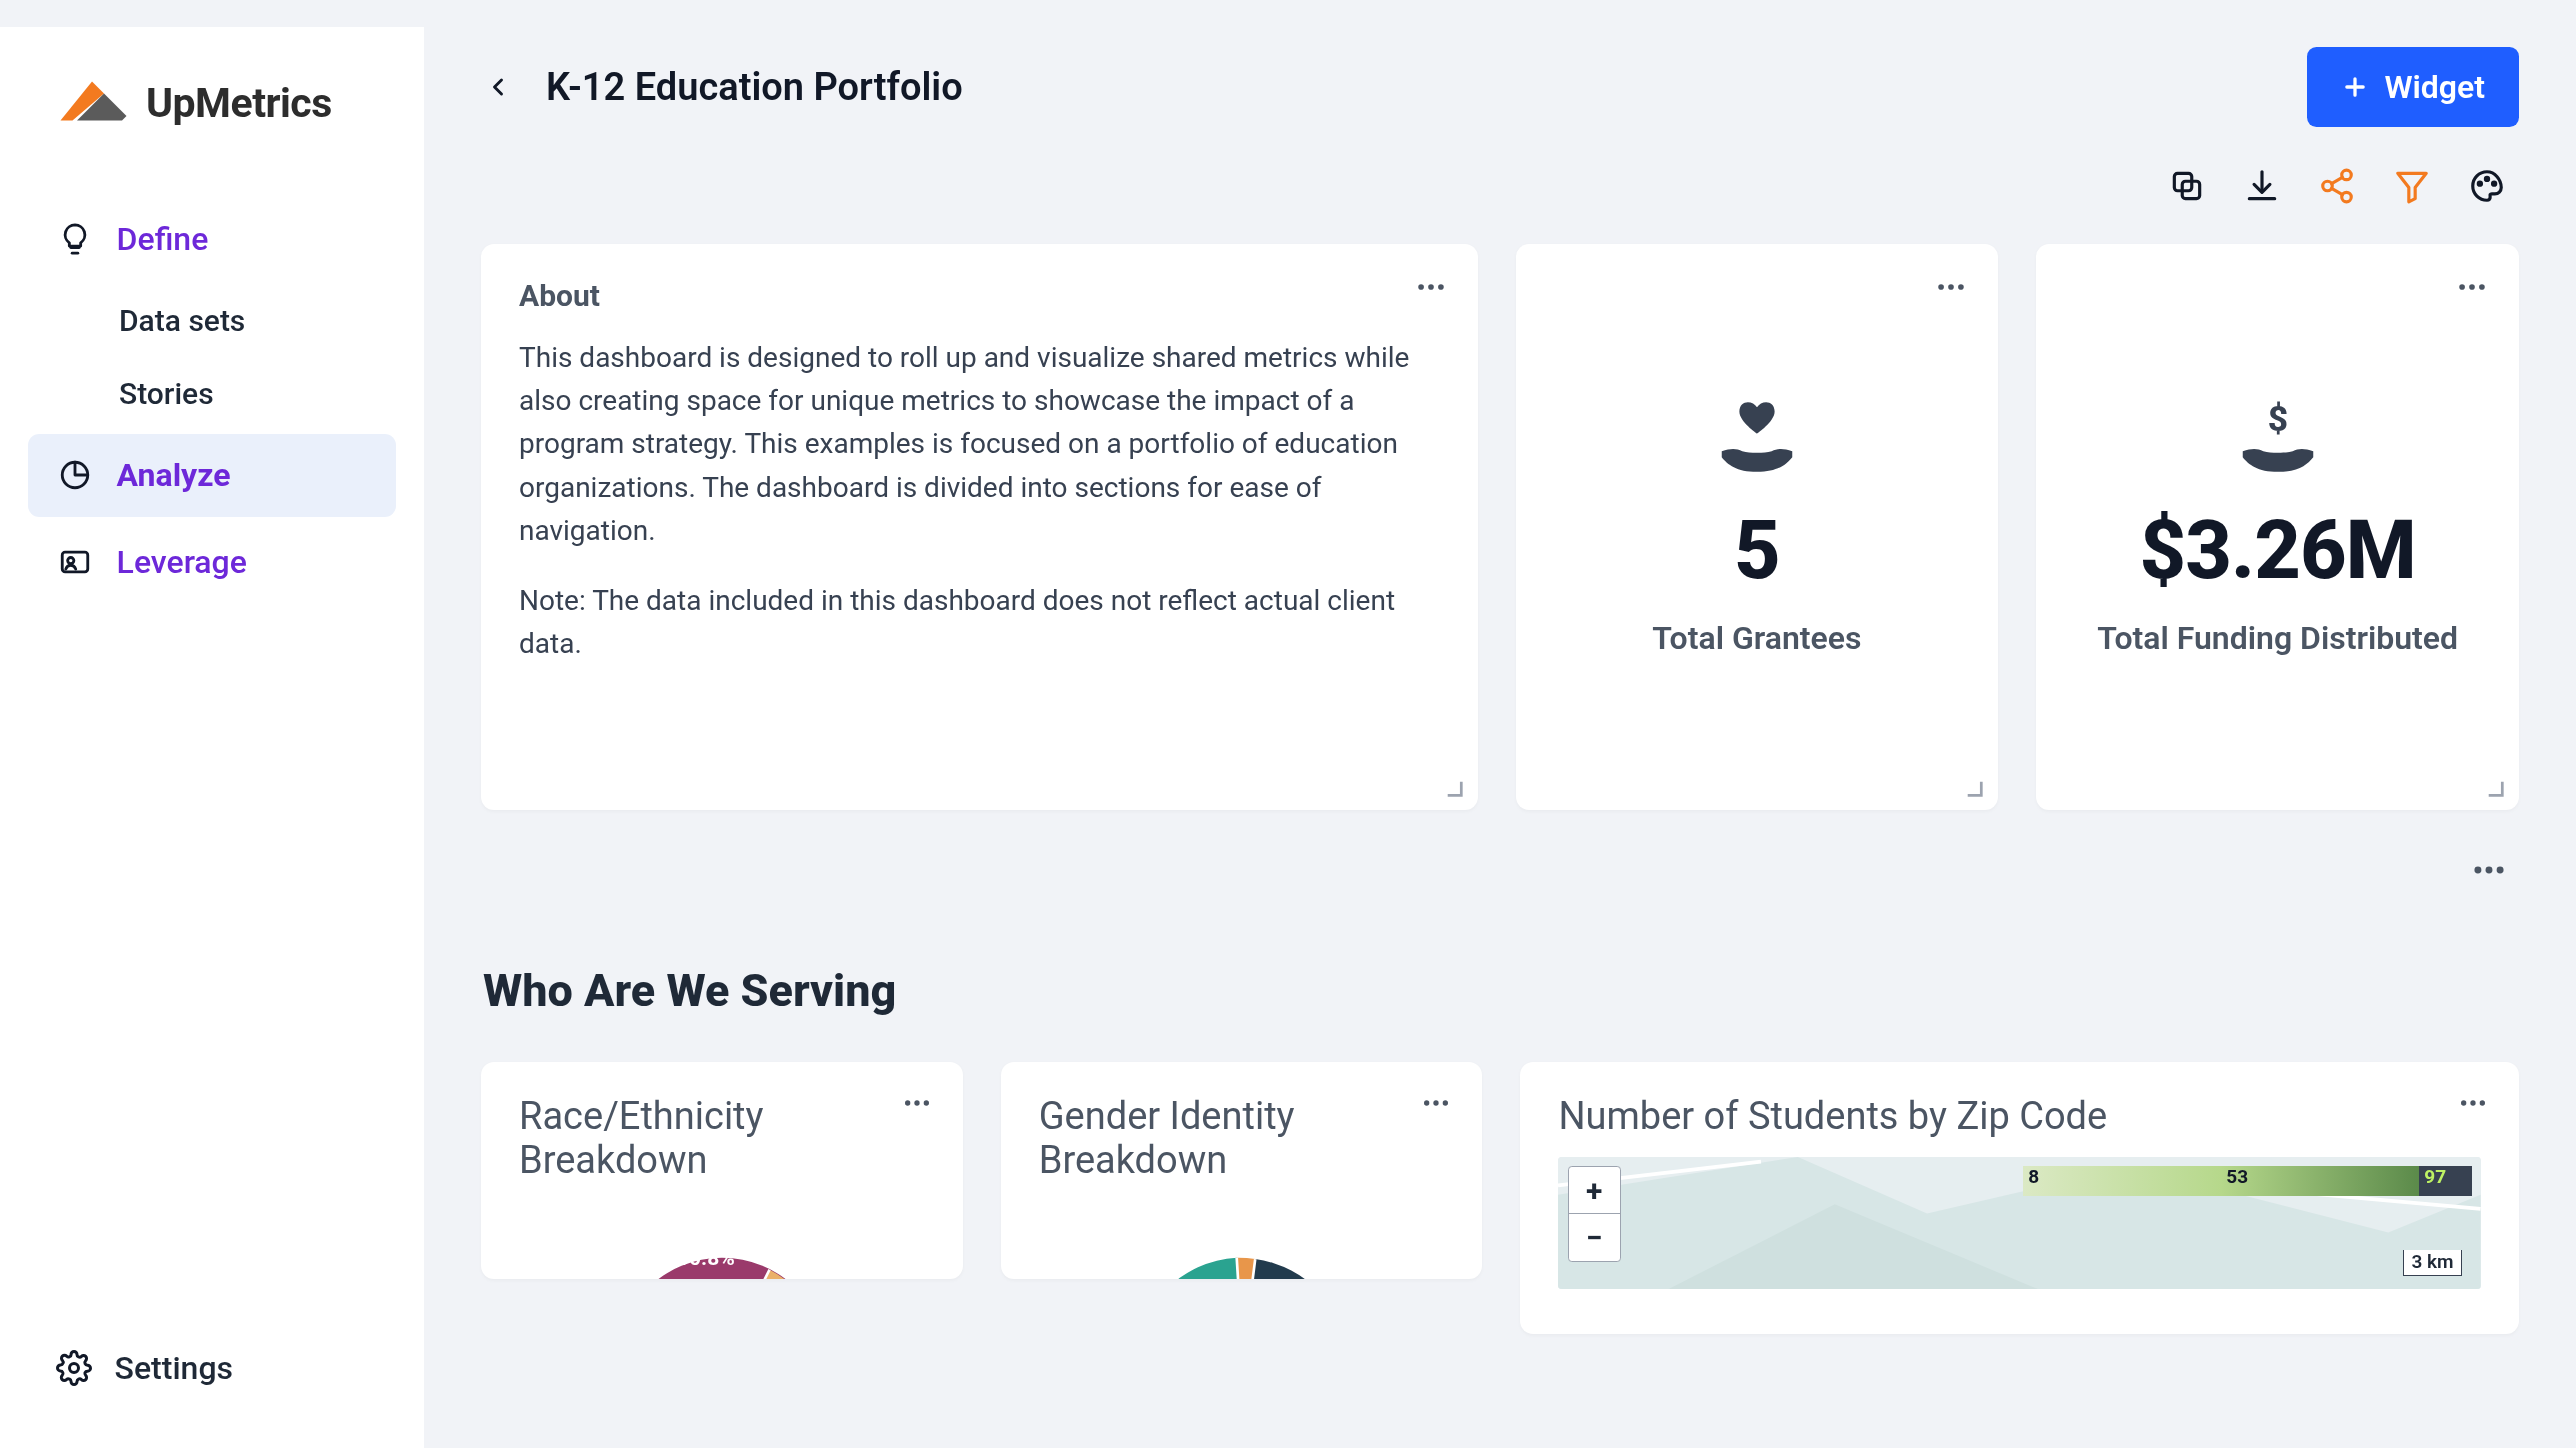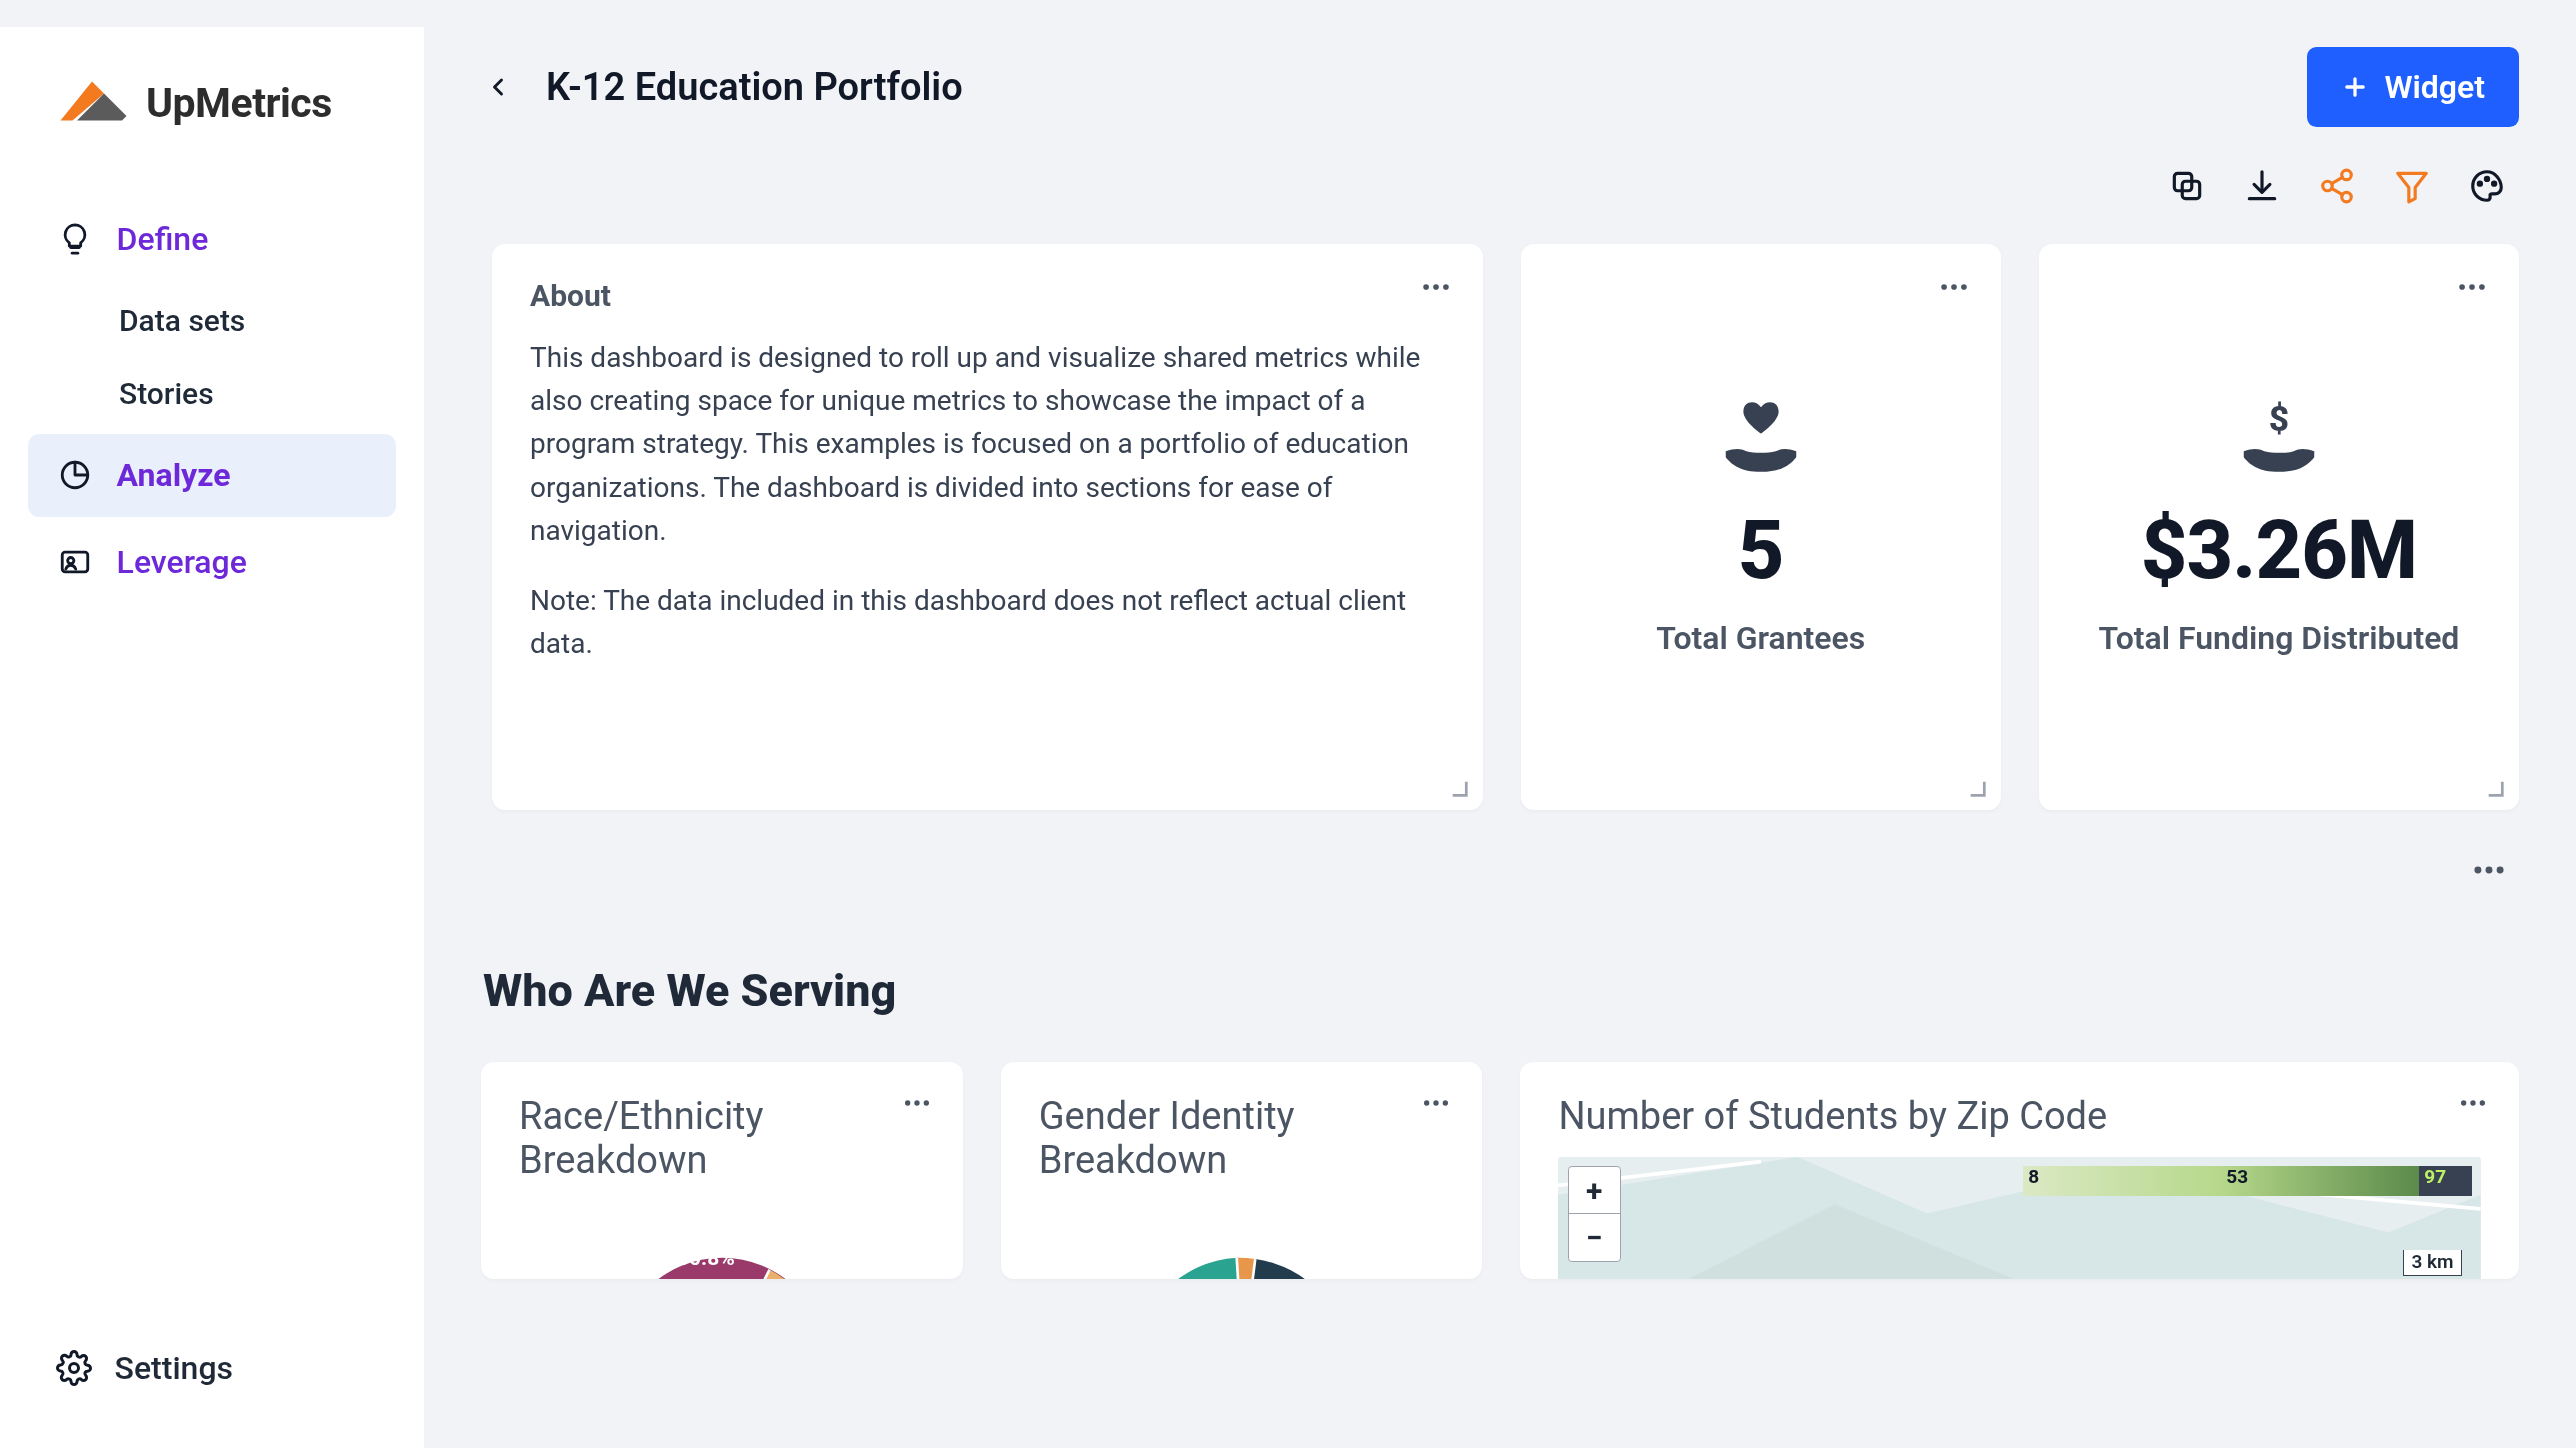--- a/index.html
+++ b/index.html
@@ -66,41 +66,41 @@
   .toolbar-icon { width: 41px; height: 41px; display:flex; align-items:center; justify-content:center; cursor:pointer; }
   
   .cards-row { display: flex; gap: 38px; }
   .card {
     background: #fff; border-radius: 13.2px;
     position: relative;
     padding: 34px 38px;
     box-shadow: 0 1.9px 3.8px rgba(0,0,0,0.03);
     height: 566px;
   }
-  .card-about { width: 1022px; margin-left: 11px; }
+  .card-about { width: 1022px; }
   .card-stat { width: 494px; display:flex; flex-direction:column; align-items:center; justify-content:center; gap: 21px; }
   .card-title { font-size: 30px; font-weight: 700; color: #4b5563; }
   .card-body { font-size: 28px; color: #374151; line-height: 1.55; margin-top: 22.6px; }
   .card-menu { position: absolute; top: 26.4px; right: 30px; cursor:pointer; }
   .card-resize { position: absolute; bottom: 13.2px; right: 15px; color: #9ca3af; }
   .stat-icon { color: #374151; }
   .stat-value { font-size: 81px; font-weight: 800; color: #111827; letter-spacing: -0.9px; }
   .stat-label { font-size: 32px; font-weight: 600; color: #4b5563; }
   
   .section-menu-row { display:flex; justify-content:flex-end; margin-top: 41px; margin-bottom: 75px; padding-right: 11.3px; }
   .section-title { font-size: 45px; font-weight: 800; color: #1f2937; margin-bottom: 45px; padding-left: 1.9px; }
   .mini-cards-row { display: flex; gap: 38px; }
   .mini-card {
     background: #fff; border-radius: 13.2px; position: relative;
     padding: 32px 38px;
     box-shadow: 0 1.9px 3.8px rgba(0,0,0,0.03);
     overflow: hidden;
   }
   .mini-card.small { width: 492px; height: 217px; }
-  .mini-card.large { width: 1022px; height: 217px; }
+  .mini-card.large { width: 1022px; height: 272px; }
   .mini-card-title { font-size: 38px; font-weight: 400; color: #4b5563; }
   .donut-wrap { position: relative; margin-top: 22.6px; display:flex; justify-content:center;text-align:right; }
   .donut-lbl { position:absolute; font-size:21px; font-weight:700; color:#fff; }
   .map-area { position: relative; margin-top: 19px; height: 132px; background: #e6eef0; border-radius: 3.8px; overflow:hidden; }
   .map-zoom { position:absolute; top:9.4px; left:9.4px; width:53px; background:#fff; border:0.9px solid #9ca3af; border-radius:3.8px; display:flex; flex-direction:column; }
   .map-zoom div { height:47px; display:flex; align-items:center; justify-content:center; font-size:30px; font-weight:700; cursor:pointer; }
   .map-zoom div:first-child { border-bottom:0.9px solid #9ca3af; }
   .map-legend { position:absolute; top:9.4px; right:9.4px; display:flex; height:30px; }
   .map-legend-seg { position:relative; height:30px; }
   .map-legend-lbl { position:absolute; top:-1.9px; left:5.7px; font-size:19px; font-weight:700; color:#111827; }

